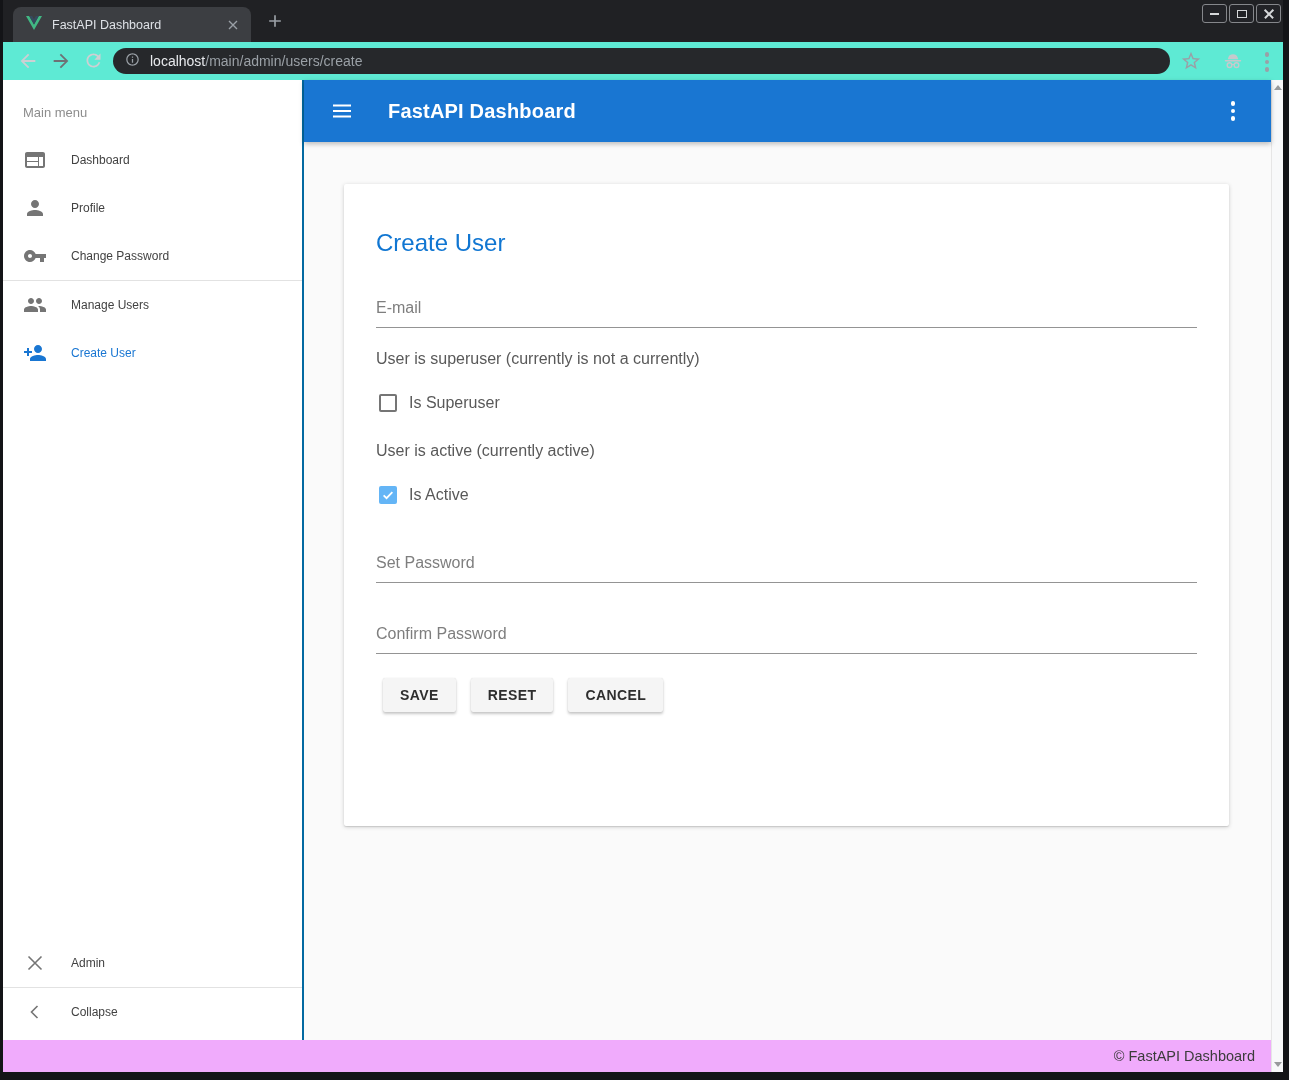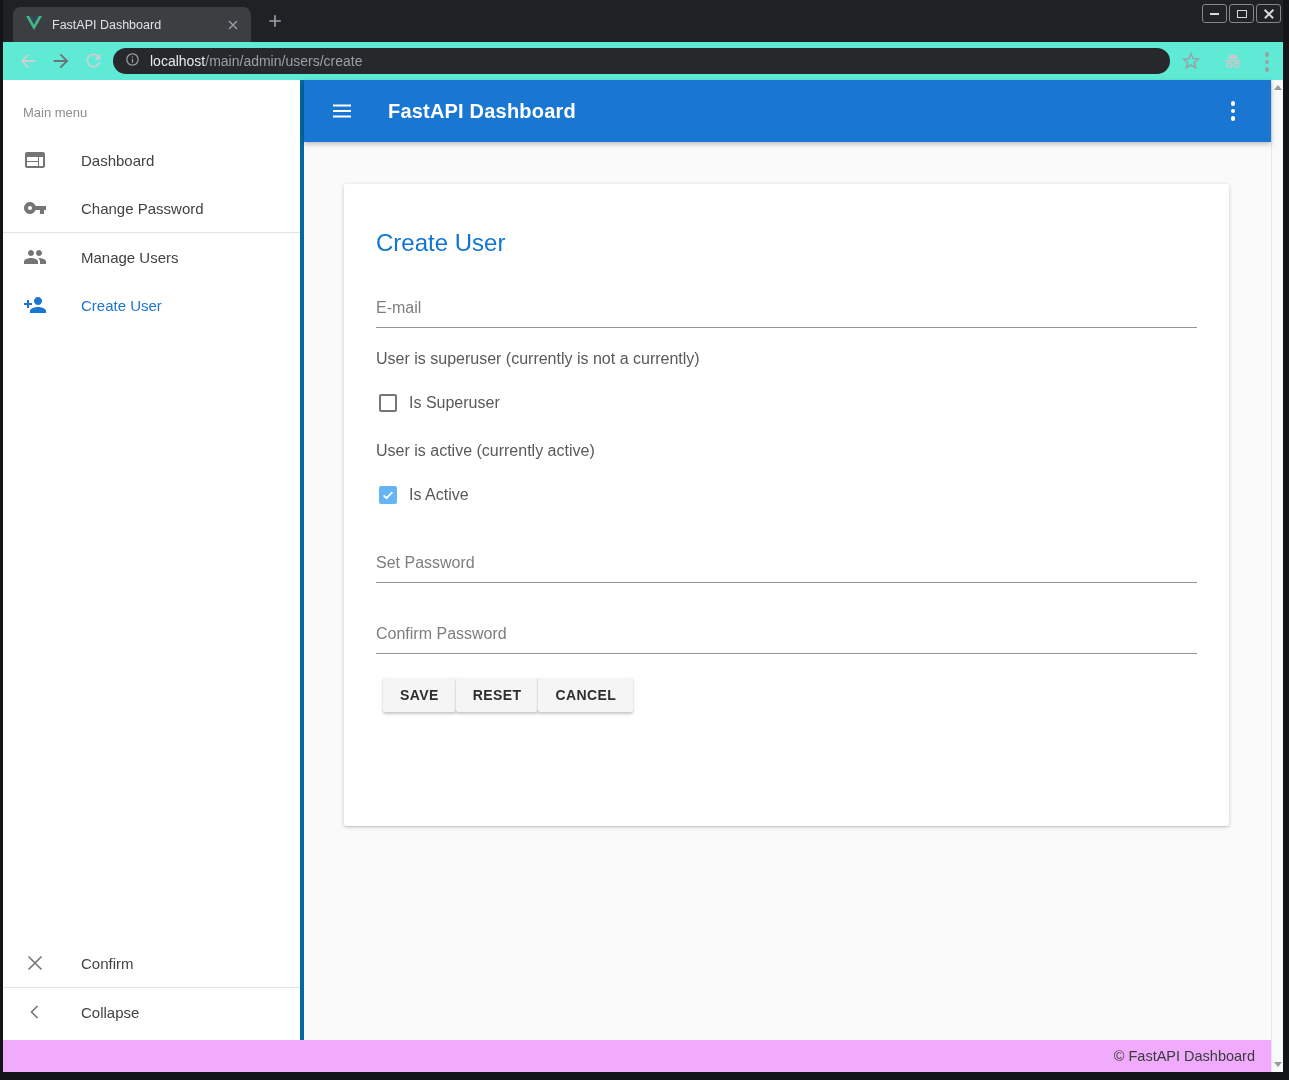--- a/index.html
+++ b/index.html
@@ -29,29 +29,29 @@
              border-radius:13px; display:flex; align-items:center; padding:0 12px; }
   .url { margin-left:10px; font-size:14px; white-space:nowrap; }
   .url .host { color:#e8eaed; } .url .path { color:#9aa0a6; }
 
   
   .page { position:absolute; left:3px; right:6px; top:80px; bottom:8px; background:#fafafa; }
   .page-inner { position:absolute; left:0; top:0; right:12px; bottom:0; display:flex; flex-direction:column; }
   .page-body { flex:1; display:flex; min-height:0; }
 
   
-  .sidebar { width:301px; flex:none; background:#ffffff; border-right:4px solid #0369a1; display:flex; flex-direction:column; }
+  .sidebar { width:301px; flex:none; background:#ffffff; border-right:2px solid #0369a1; display:flex; flex-direction:column; }
   .nav-list.first { padding-top:8px; }
   .nav-list.second { padding-bottom:8px; }
   .subheader { height:48px; display:flex; align-items:center; padding:0 20px; font-size:13px; color:#8d8d8d; }
   .nav-item { height:48px; display:flex; align-items:center; padding:0 16px; cursor:pointer; }
   .nav-icon { width:24px; height:24px; margin-left:4px; flex:none; }
   .nav-icon svg { display:block; width:24px; height:24px; fill:#757575; }
   .nav-icon.thin svg { fill:none; stroke:#757575; }
-  .nav-label { margin-left:34px; font-size:15px; color:#424242; }
+  .nav-label { margin-left:24px; font-size:12px; color:#424242; }
   .nav-item.active .nav-label { color:#1976d2; }
   .nav-item.active .nav-icon svg { fill:#1976d2; }
   .divider { height:1px; background:#e2e2e2; flex:none; }
   .side-spacer { flex:1; }
   .sidebar-bottom { padding-bottom:4px; }
 
   
   .main { flex:1; display:flex; flex-direction:column; background:#fafafa; min-width:0; }
   .appbar { height:62px; flex:none; background:#1976d2; box-shadow:0 2px 5px rgba(0,0,0,.26);
             display:flex; align-items:center; padding:0 26px; position:relative; z-index:2; }
@@ -72,21 +72,21 @@
           font-size:16px; color:#333; padding:0 0 10px 0; border-bottom:1px solid #949494; }
   .text-field input::placeholder { color:#7e7e7e; opacity:1; }
   .note { margin-top:22px; font-size:16px; color:#595959; }
   .note.second { margin-top:30px; }
   .checkbox-row { margin-top:26px; display:flex; align-items:center; padding-left:3px; cursor:pointer; }
   .checkbox { width:18px; height:18px; border-radius:2px; flex:none; }
   .checkbox.unchecked { border:2px solid #757575; background:#fff; }
   .checkbox.checked { background:#64b5f6; display:flex; align-items:center; justify-content:center; }
   .checkbox-label { margin-left:12px; font-size:16px; color:#595959; }
   .pwd-field { margin-top:50px; }
-  .btn-row { margin-top:24px; padding-left:7px; display:flex; gap:0; }
+  .btn-row { margin-top:24px; padding-left:7px; display:flex; gap:15px; }
   .btn { height:34px; padding:0 17px; background:#f5f5f5; border:none; border-radius:2px;
          font-family:"Liberation Sans",sans-serif; font-size:14px; font-weight:bold; color:#2e2e2e;
          letter-spacing:.4px; box-shadow:0 2px 3px rgba(0,0,0,.22), 0 0 1px rgba(0,0,0,.15); cursor:pointer; }
 
   
   .footer { height:32px; flex:none; background:#f0abfc; display:flex; align-items:center;
             justify-content:flex-end; padding-right:16px; font-size:14.5px; color:#3c3c3c; }
 
   
   .scrollbar { position:absolute; right:0; top:0; bottom:0; width:12px; background:#f8f9fa; border-left:1px solid #e6e6e6;
@@ -188,20 +188,28 @@
               <span class="nav-icon">
                 <svg viewBox="0 0 24 24">
                     <path d="M20 4H4c-1.1 0-1.99.9-1.99 2L2 18c0 1.1.9 2 2 2h16c1.1 0 2-.9 2-2V6c0-1.1-.9-2-2-2zm-5 14H4v-4h11v4zm0-5H4V9h11v4zm5 5h-4V9h4v9z"></path>
                   </svg>
               </span>
               <span class="nav-label">Dashboard</span>
             </div>
             <div class="nav-item">
               <span class="nav-icon">
                 <svg viewBox="0 0 24 24">
+                    <path d="M12 12c2.21 0 4-1.79 4-4s-1.79-4-4-4-4 1.79-4 4 1.79 4 4 4zm0 2c-2.67 0-8 1.34-8 4v2h16v-2c0-2.66-5.33-4-8-4z"></path>
+                  </svg>
+              </span>
+              <span class="nav-label">Profile</span>
+            </div>
+            <div class="nav-item">
+              <span class="nav-icon">
+                <svg viewBox="0 0 24 24">
                     <path d="M12.65 10C11.83 7.67 9.61 6 7 6c-3.31 0-6 2.69-6 6s2.69 6 6 6c2.61 0 4.83-1.67 5.65-4H17v4h4v-4h2v-4H12.65zM7 14c-1.1 0-2-.9-2-2s.9-2 2-2 2 .9 2 2-.9 2-2 2z"></path>
                   </svg>
               </span>
               <span class="nav-label">Change Password</span>
             </div>
           </div>
           <div class="divider"></div>
           <div class="nav-list second">
             <div class="nav-item">
               <span class="nav-icon">
@@ -221,21 +229,21 @@
             </div>
           </div>
           <div class="side-spacer"></div>
           <div class="sidebar-bottom">
             <div class="nav-item">
               <span class="nav-icon thin">
                 <svg viewBox="0 0 24 24">
                     <path d="M5.5 5.5 18.5 18.5 M18.5 5.5 5.5 18.5" stroke-width="1.6"></path>
                   </svg>
               </span>
-              <span class="nav-label">Confirm</span>
+              <span class="nav-label">Admin</span>
             </div>
             <div class="divider"></div>
             <div class="nav-item">
               <span class="nav-icon thin">
                 <svg viewBox="0 0 24 24">
                     <path d="M14.5 6 8.5 12 14.5 18" stroke-width="1.6"></path>
                   </svg>
               </span>
               <span class="nav-label">Collapse</span>
             </div>

